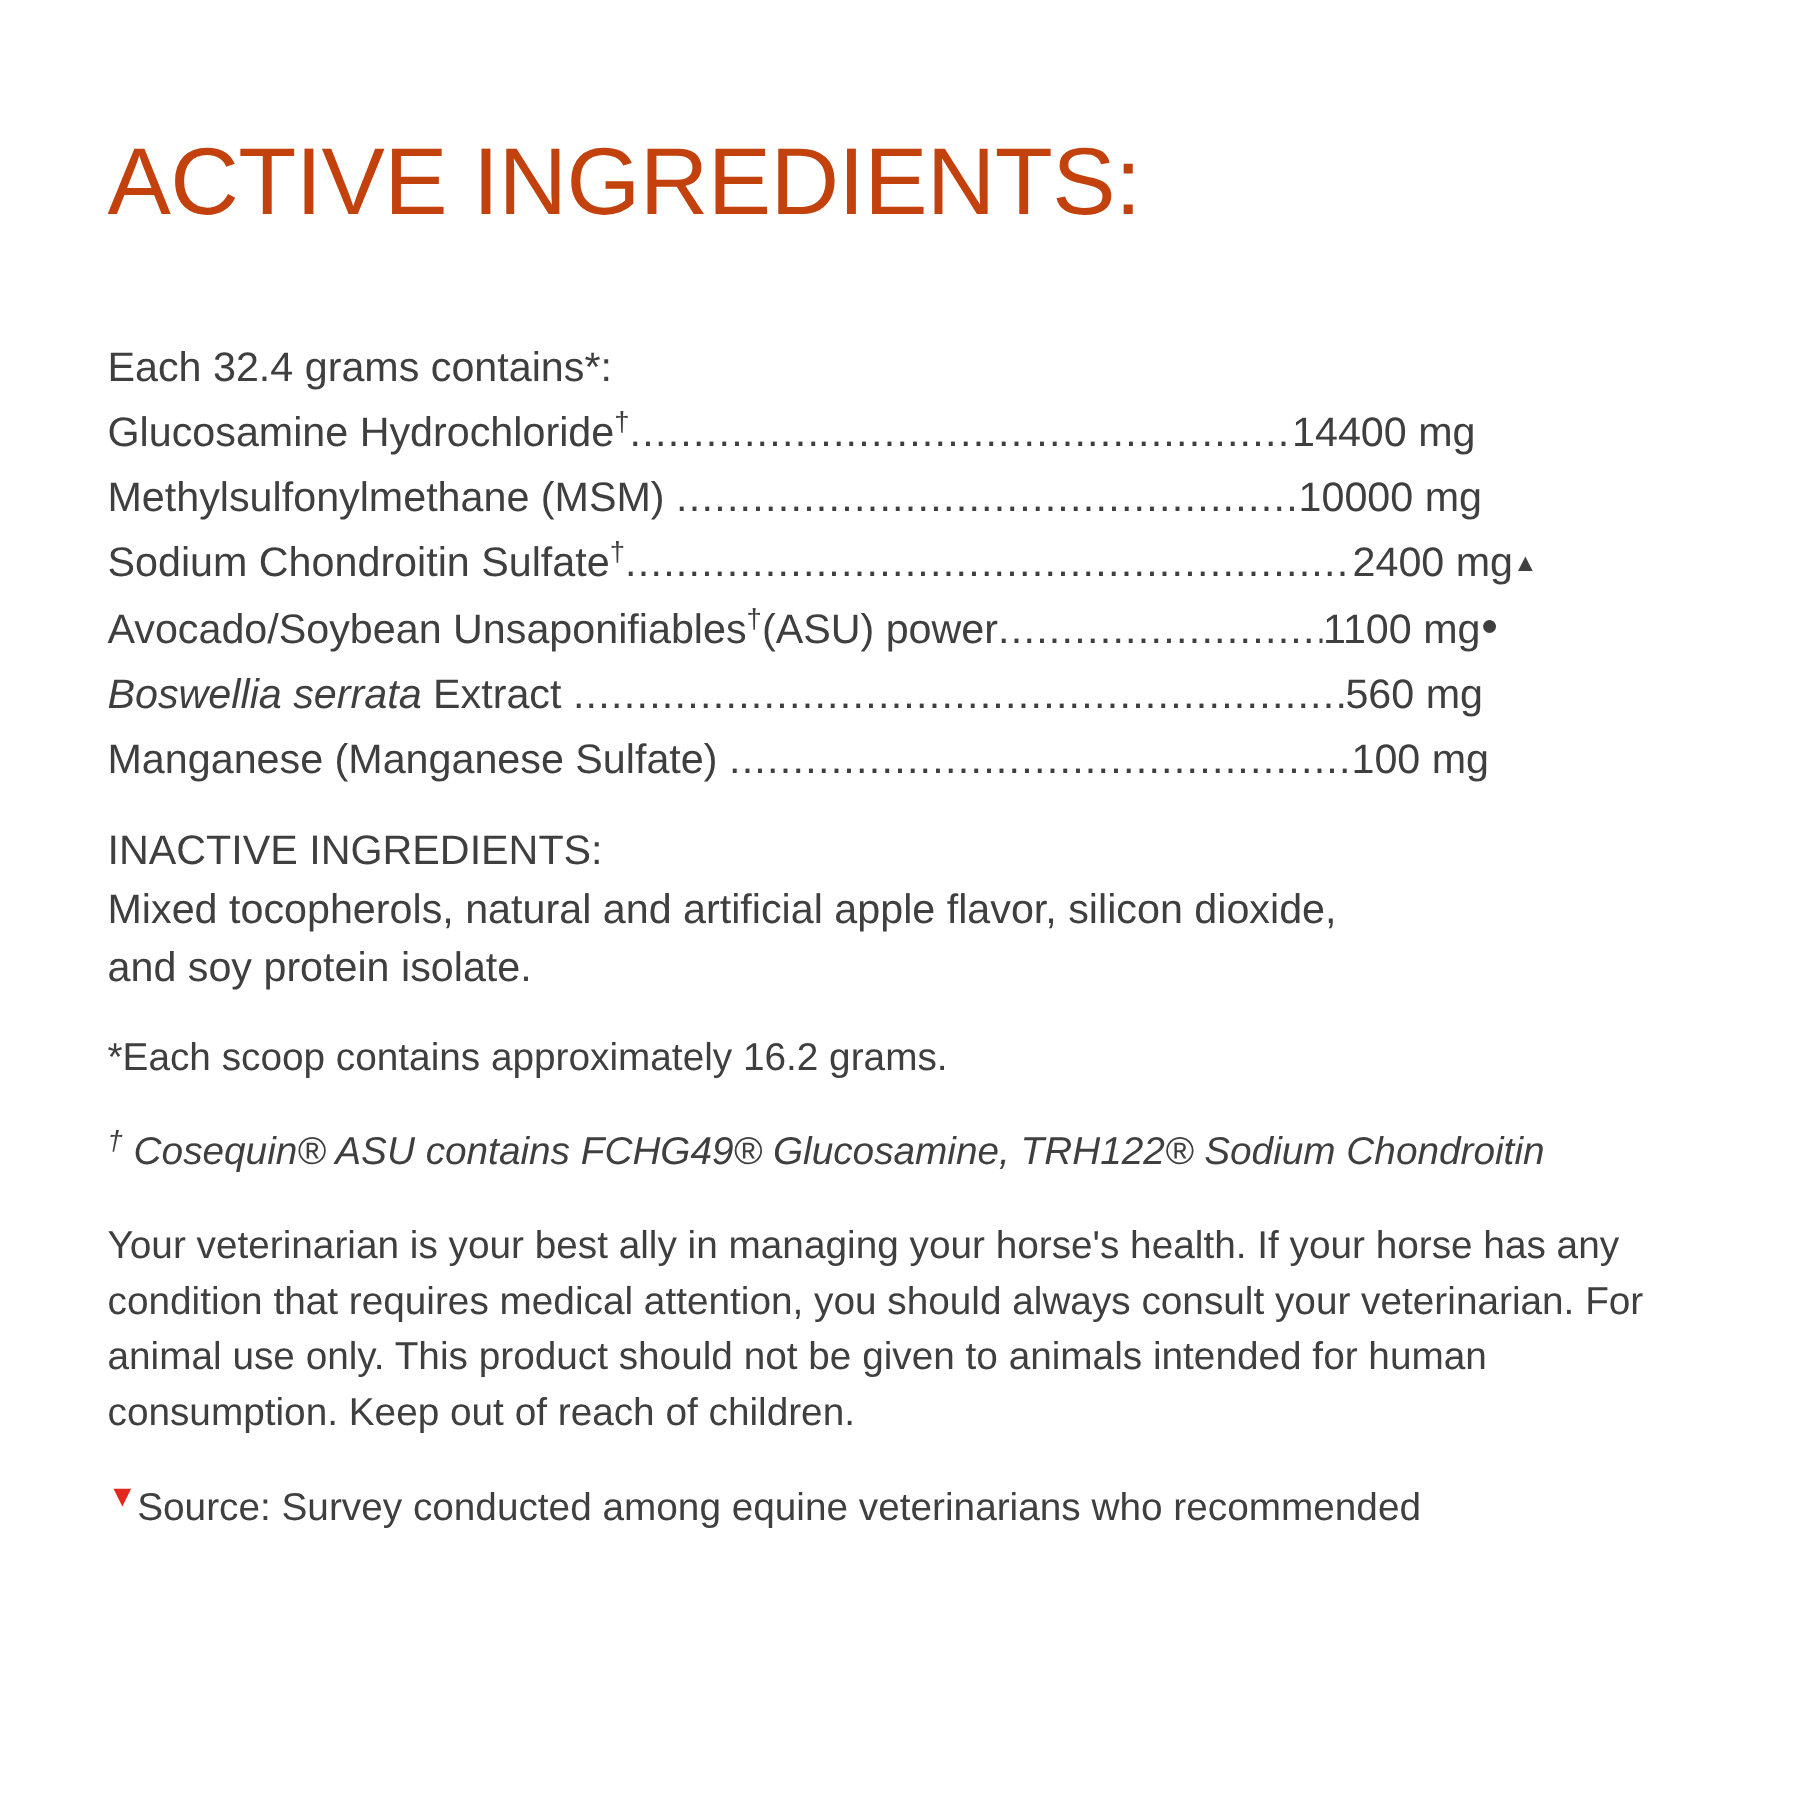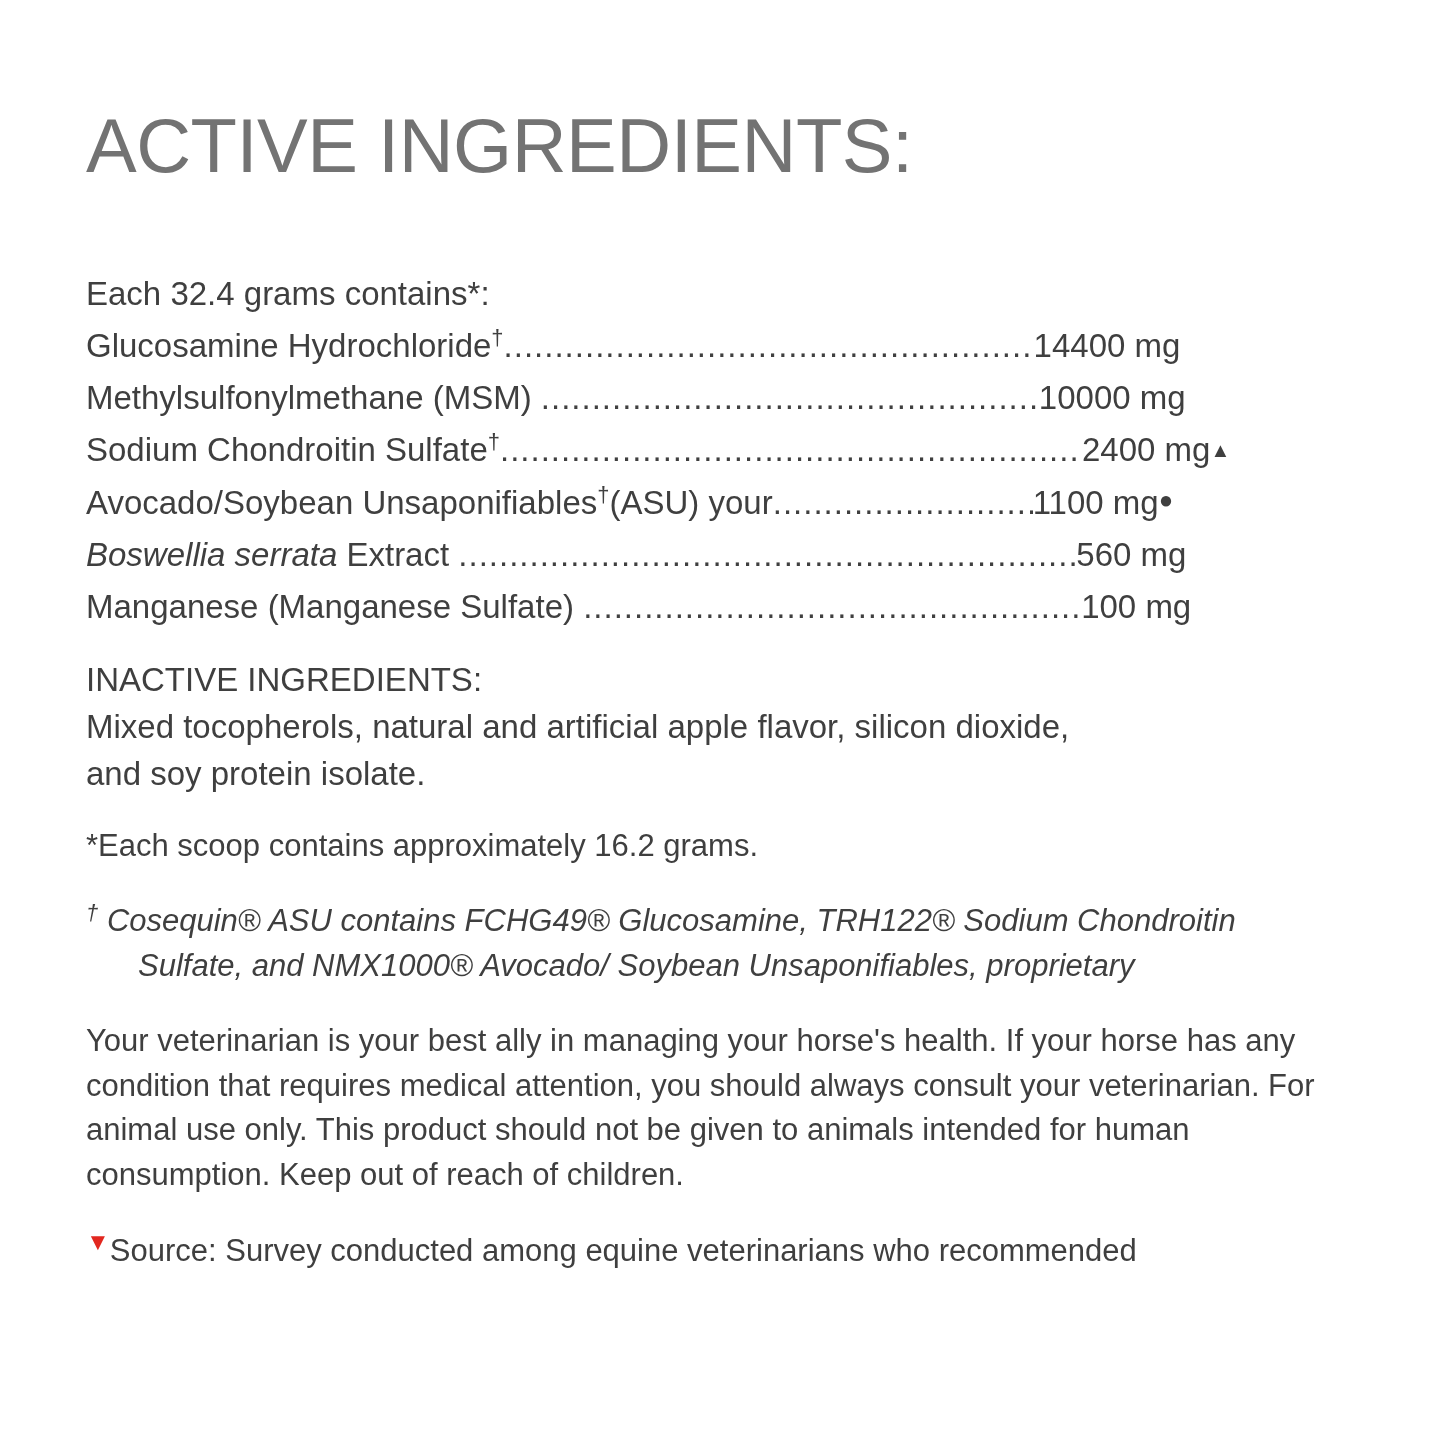--- a/index.html
+++ b/index.html
@@ -15,21 +15,21 @@
     overflow: hidden;
   }
   .page {
     position: relative;
     width: 1445px;
     height: 1445px;
     box-sizing: border-box;
     padding: 108px 84px 0 84px;
   }
   .title {
-    color: #737373;
+    color: #c2410c;
     font-size: 76px;
     line-height: 1.0;
     letter-spacing: -0.5px;
     font-weight: 400;
     margin: 0 0 0 2px;
   }
   .block-actives {
     margin-top: 84px;
   }
   .intro {
@@ -146,21 +146,21 @@
 
     <div class="ing-row">
       <span class="name">Methylsulfonylmethane (MSM) </span><span class="leader" style="width:498px">.................................................................................................</span><span class="amt">10000 mg</span>
     </div>
 
     <div class="ing-row">
       <span class="name">Sodium Chondroitin Sulfate</span><span class="sup">†</span><span class="leader" style="width:582px">.................................................................................................</span><span class="amt">2400 mg</span><span class="mark tri-up">▲</span>
     </div>
 
     <div class="ing-row">
-      <span class="name">Avocado/Soybean Unsaponifiables</span><span class="sup">†</span><span class="name">(ASU) your</span><span class="leader" style="width:260px">.................................................................................................</span><span class="amt">1100 mg</span><span class="mark dot">●</span>
+      <span class="name">Avocado/Soybean Unsaponifiables</span><span class="sup">†</span><span class="name">(ASU) power</span><span class="leader" style="width:260px">.................................................................................................</span><span class="amt">1100 mg</span><span class="mark dot">●</span>
     </div>
 
     <div class="ing-row">
       <span class="ital">Boswellia serrata</span><span class="name"> Extract </span><span class="leader" style="width:618px">.................................................................................................</span><span class="amt">560 mg</span>
     </div>
 
     <div class="ing-row">
       <span class="name">Manganese (Manganese Sulfate) </span><span class="leader" style="width:498px">.................................................................................................</span><span class="amt">100 mg</span>
     </div>
   </div>
@@ -171,21 +171,20 @@
 
   <div class="note">
     <span class="sym">*</span><span>Each scoop contains approximately 16.2 grams.</span>
   </div>
 
 
 
   <div class="dagger-note">
     <span class="sym sup">†</span>
     <span>Cosequin® ASU contains FCHG49® Glucosamine, TRH122® Sodium Chondroitin</span>
-    <span class="indent2">Sulfate, and NMX1000® Avocado/ Soybean Unsaponifiables, proprietary</span>
   </div>
 
   <div class="para">Your veterinarian is your best ally in managing your horse's health. If your horse has any condition that requires medical attention, you should always consult your veterinarian. For animal use only. This product should not be given to animals intended for human consumption. Keep out of reach of children.</div>
 
   <div class="source">
     <span class="tri">▼</span><span>Source: Survey conducted among equine veterinarians who recommended</span>
     
   </div>
 
 </div>

